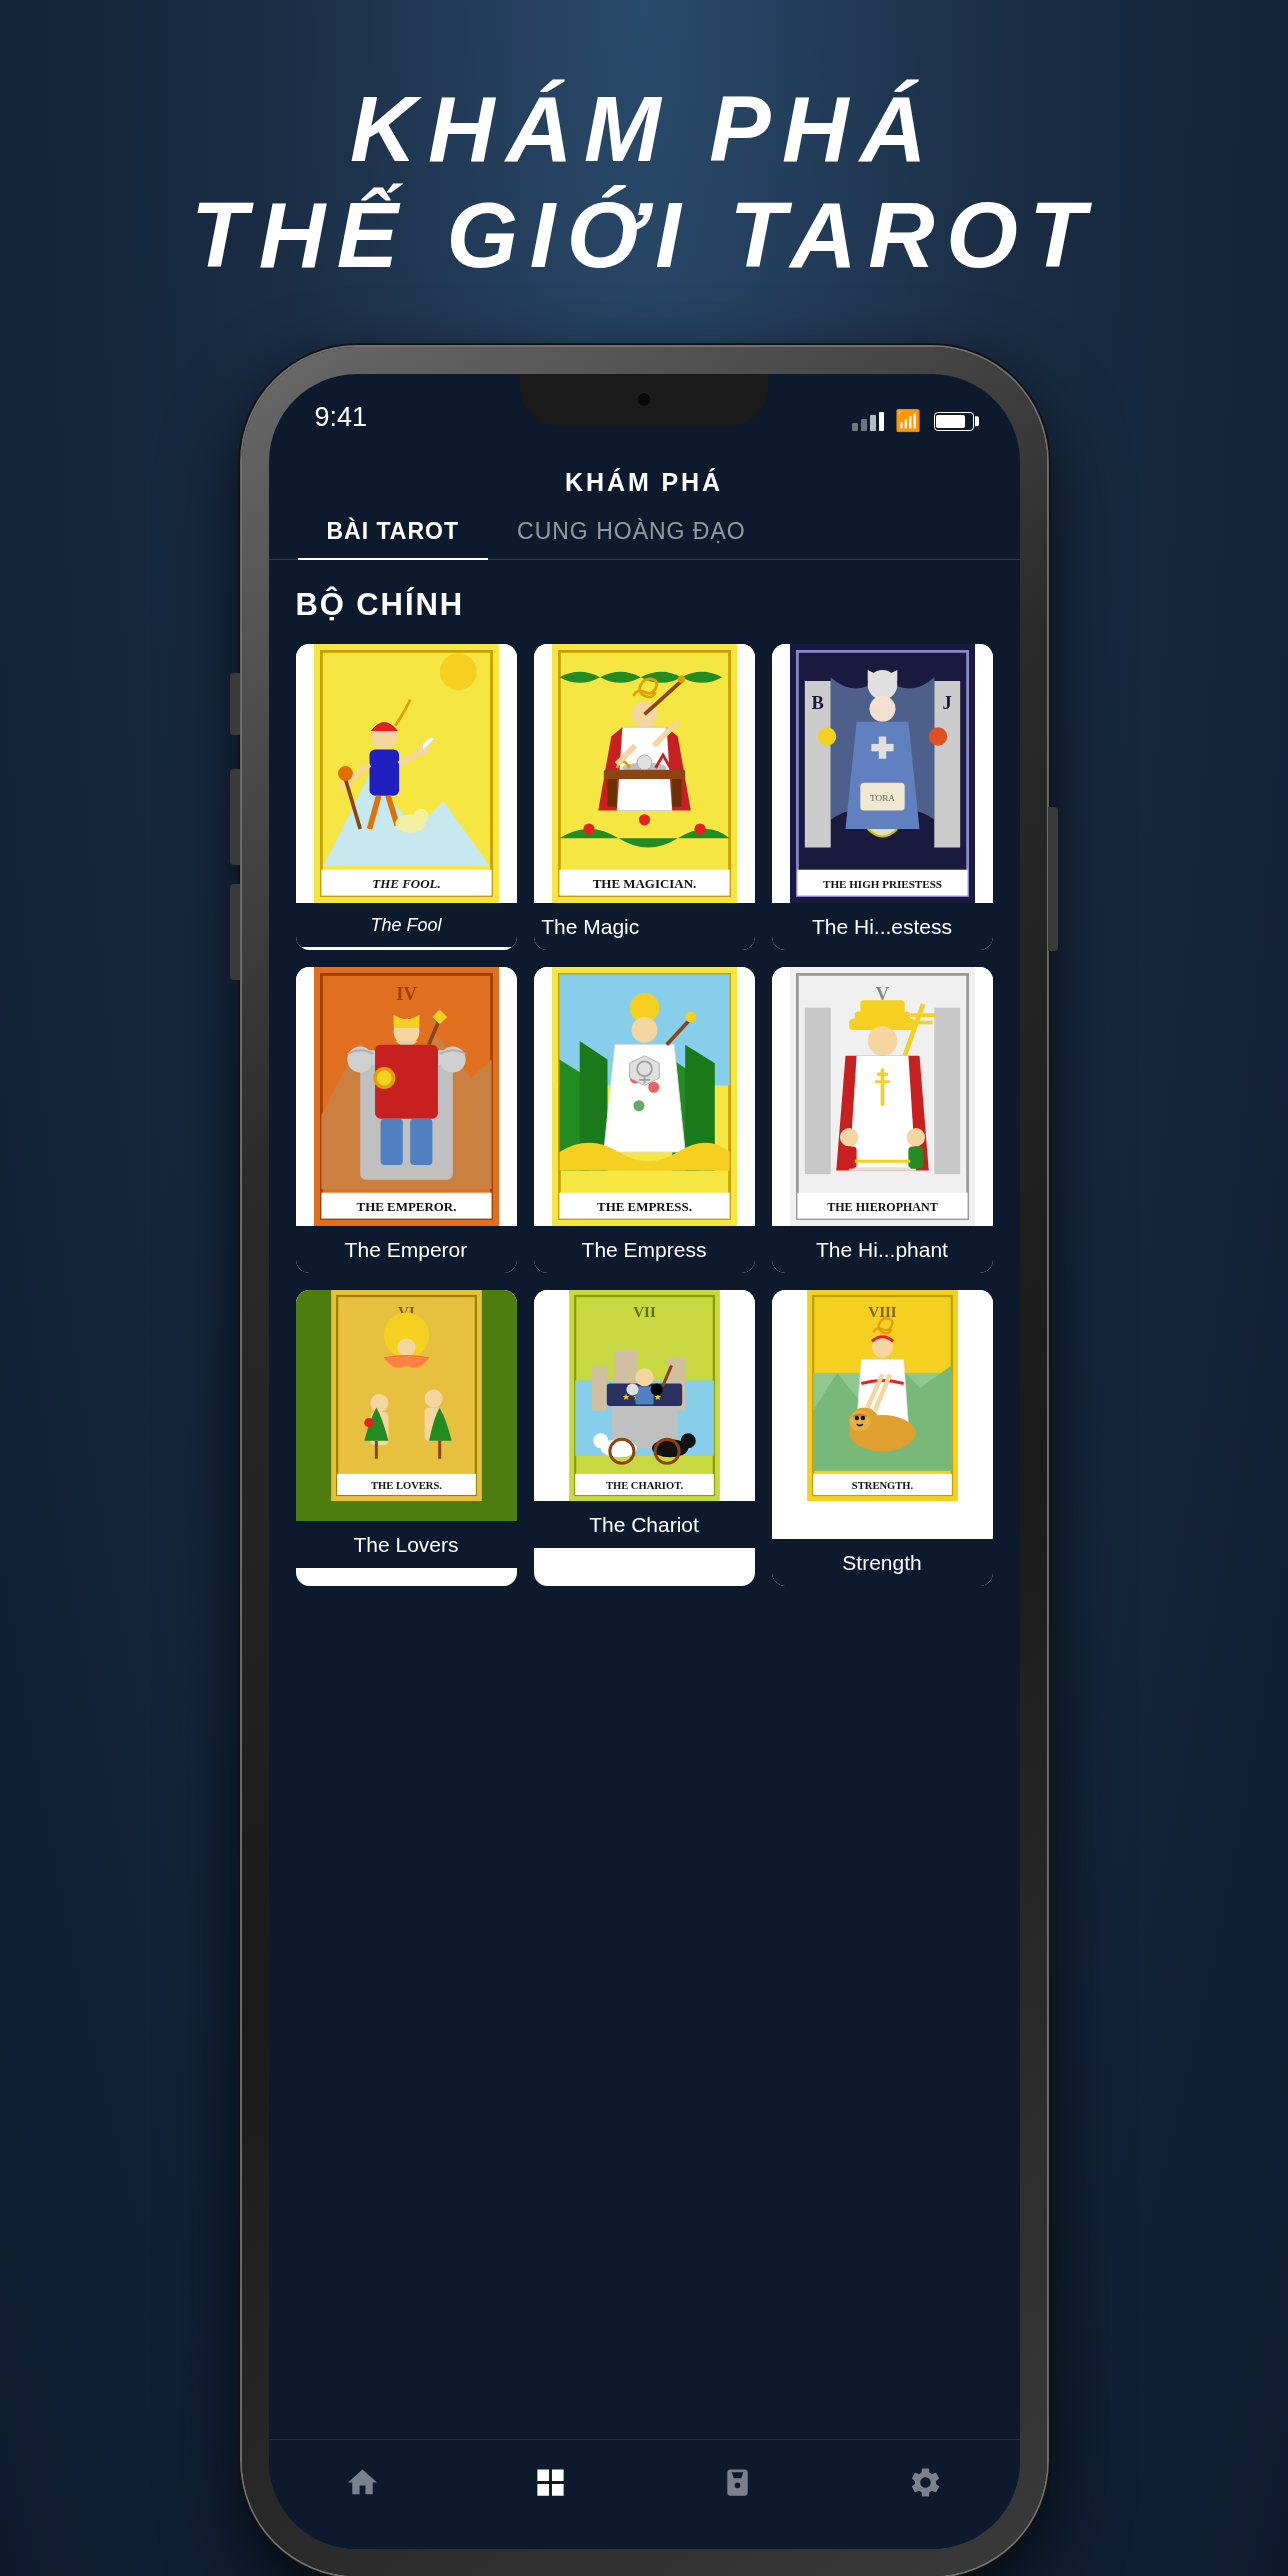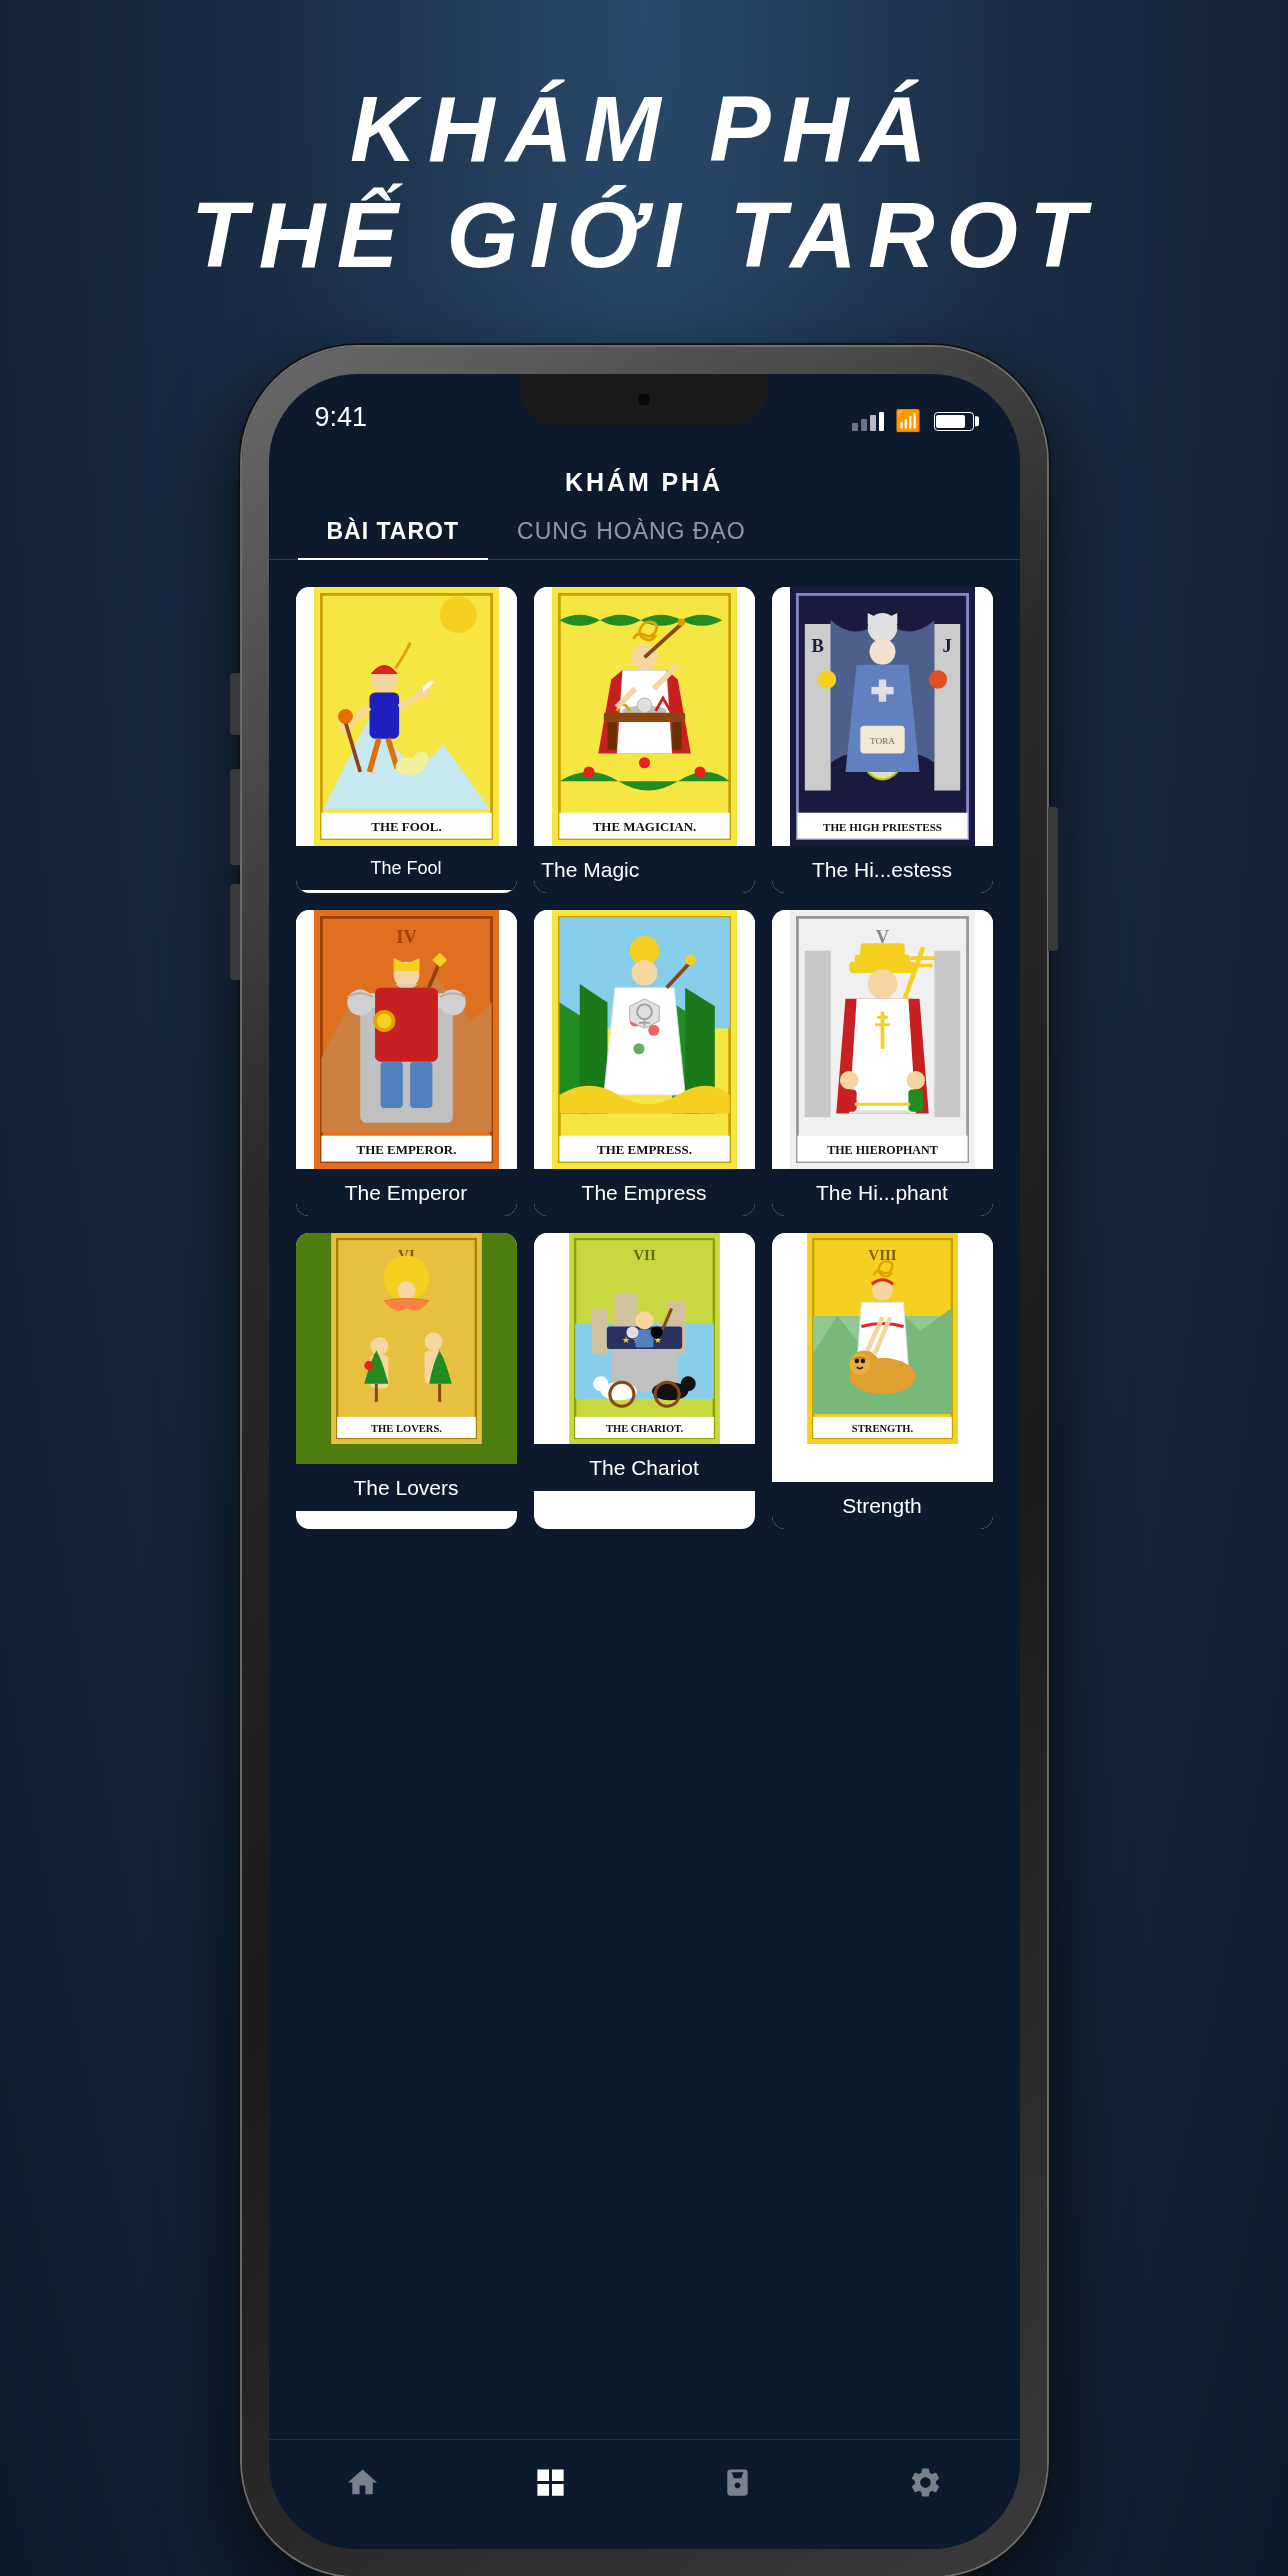--- a/index.html
+++ b/index.html
@@ -63,24 +63,25 @@
 
       <div style="text-align:center;padding:21px 0 7.7px;color:white;font-size:25px;font-weight:600;letter-spacing:2.9px;">KHÁM PHÁ</div>
 
       <div style="display:flex;padding:0 29px;border-bottom:1px solid rgba(255,255,255,0.15);">
         <div style="padding:13.4px 29px;color:white;font-size:23px;font-weight:800;letter-spacing:1px;cursor:pointer;position:relative;border-bottom:2.9px solid white;margin-bottom:-1px;">BÀI TAROT</div>
         <div style="padding:13.4px 29px;color:rgba(255,255,255,0.55);font-size:23px;font-weight:500;letter-spacing:1px;cursor:pointer;">CUNG HOÀNG ĐẠO</div>
       </div>
 
       <div style="flex:1;overflow-y:auto;padding:27px 27px 115px;">
 
+        <div style="color:white;font-size:31px;font-weight:800;letter-spacing:1.9px;margin-bottom:21px;">BỘ CHÍNH</div>
 
         <div style="display:grid;grid-template-columns:repeat(3,1fr);gap:17px;">
 
-          <div style="background:white;border-radius:13.4px;overflow:hidden;cursor:pointer;">
+          <div style="background:white;border-radius:13.4px;overflow:hidden;cursor:pointer;font-style:italic;">
             <div style="width:100%;height:259px;background:white;display:flex;align-items:center;justify-content:center;overflow:hidden;">
               <svg viewBox="0 0 100 140" width="100%" height="100%" xmlns="http://www.w3.org/2000/svg">
 
                 <rect width="100" height="140" fill="#f5e642"></rect>
                 <rect x="4" y="4" width="92" height="132" fill="none" stroke="#c8a000" stroke-width="1.5"></rect>
 
                 <circle cx="78" cy="15" r="10" fill="#f5d020"></circle>
 
                 <polygon points="5,120 30,70 55,100 70,85 95,120" fill="#c8e8f0"></polygon>
 

